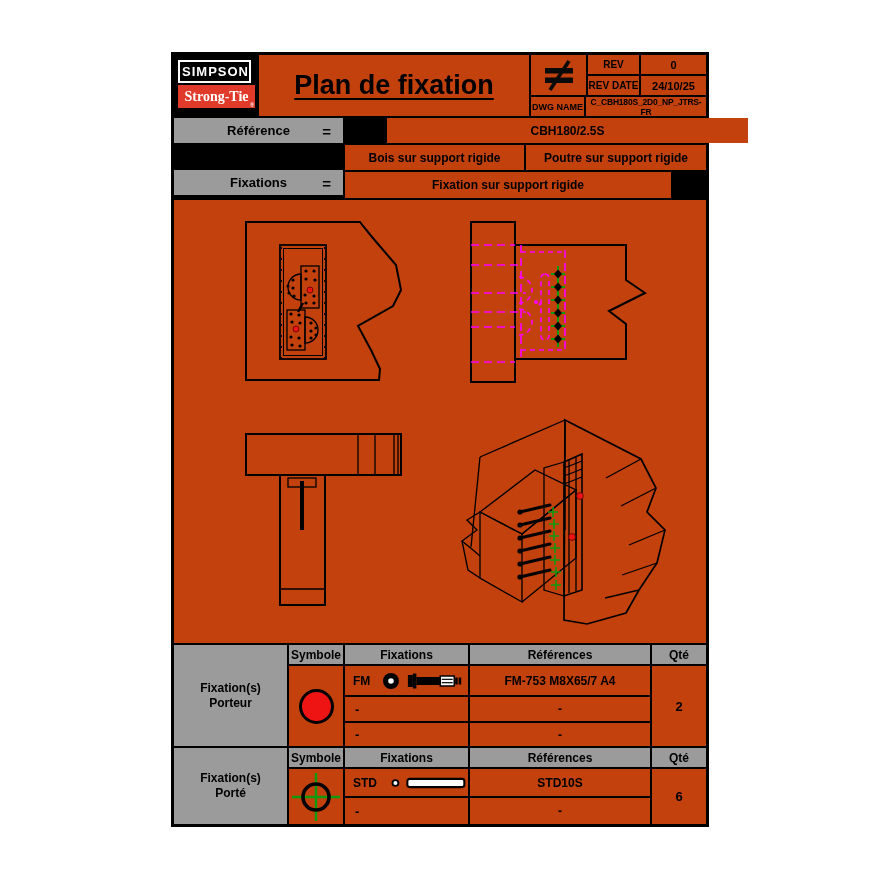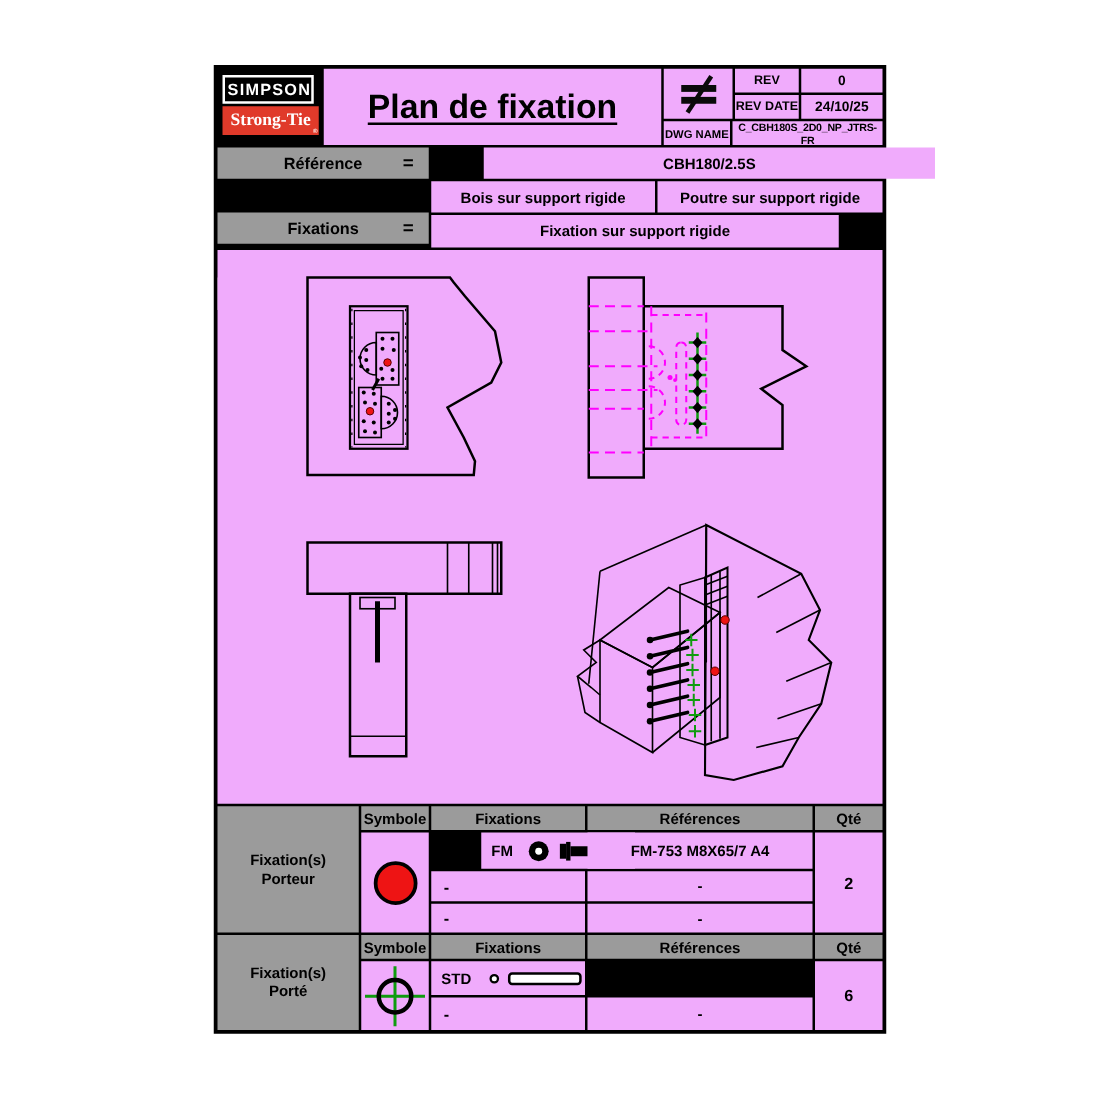--- a/index.html
+++ b/index.html
@@ -1,19 +1,19 @@
 <!DOCTYPE html>
 <html style="--strongtie-red: #e03a2a; --table-gray: #9b9b9b; --fixation-red: #ee1414; --fixation-green: #0f9b0f; --hidden-line-magenta: #ff00ff;"><head>
 <meta charset="utf-8">
 <style>
   html,body{margin:0;padding:0;background:#fff;}
   .page{position:relative;width:880px;height:880px;background:#fff;overflow:hidden;
         font-family:"Liberation Sans",sans-serif;color:#000;}
   .sheet{position:absolute;left:171px;top:52px;width:538px;height:775px;background:#000;}
-  .cell{position:absolute;background:#f0abfc;box-sizing:border-box;}
+  .cell{position:absolute;background:#c2410c;box-sizing:border-box;}
   .c{display:flex;align-items:center;justify-content:center;text-align:center;}
   .gray{background:var(--table-gray,#9b9b9b);}
   
   .simpson-box{position:absolute;left:4px;top:5px;width:73px;height:23px;border:2px solid #fff;
     box-sizing:border-box;display:flex;align-items:center;justify-content:flex-end;
     color:#fff;font-weight:bold;font-size:13px;letter-spacing:1px;background:#000;}
   .strongtie-box{position:absolute;left:4px;top:30px;width:77px;height:23px;
     background:var(--strongtie-red,#e03a2a);display:flex;align-items:center;justify-content:center;
     color:#fff;font-weight:bold;font-size:14px;font-family:"Liberation Serif",serif;}
   .strongtie-box .reg{position:absolute;right:1px;bottom:0px;font-size:5px;font-family:"Liberation Sans",sans-serif;}
@@ -289,21 +289,21 @@
       <span>Références</span>
     </div>
     <div class="cell c gray th" style="left:481px;top:593px;width:54px;height:19px;">
       <span>Qté</span>
     </div>
 
     <div class="cell c" style="left:118px;top:614px;width:54px;height:80px;">
       <div class="red-circle"></div>
     </div>
 
-    <div class="cell code-row" style="left:174px;top:614px;width:123px;height:29px;margin-left:40px;">
+    <div class="cell code-row" style="left:174px;top:614px;width:123px;height:29px;">
       <span class="code">FM</span>
       <svg width="86" height="20" viewBox="0 0 86 20">
         <circle cx="9" cy="10" r="8" fill="#000"></circle>
           <circle cx="9" cy="10" r="2.8" fill="#fff"></circle>
         <rect x="26" y="4" width="5" height="12" fill="#000"></rect>
         <rect x="31" y="2.5" width="3.5" height="15" fill="#000"></rect>
         <rect x="34.5" y="6" width="24" height="8" fill="#000"></rect>
         <rect x="58.5" y="5" width="14" height="10" fill="#fff" stroke="#000" stroke-width="1.5"></rect>
         <line x1="60" y1="8.3" x2="71" y2="8.3" stroke="#000" stroke-width="1.2"></line>
         <line x1="60" y1="11.7" x2="71" y2="11.7" stroke="#000" stroke-width="1.2"></line>
@@ -357,20 +357,23 @@
       </svg>
     </div>
 
     <div class="cell code-row" style="left:174px;top:717px;width:123px;height:27px;">
       <span class="code">STD</span>
       <svg width="86" height="16" viewBox="0 0 86 16">
         <circle cx="7" cy="8" r="3.2" fill="#fff" stroke="#000" stroke-width="2"></circle>
         <rect x="20" y="3.5" width="62" height="9" rx="2.5" fill="#fff" stroke="#000" stroke-width="2.2"></rect>
       </svg>
     </div>
+    <div class="cell c ref-val" style="left:299px;top:717px;width:180px;height:27px;">
+      <span>STD10S</span>
+    </div>
     <div class="cell dash-left" style="left:174px;top:746px;width:123px;height:26px;">
       <span>-</span>
     </div>
     <div class="cell c ref-val" style="left:299px;top:746px;width:180px;height:26px;">
       <span>-</span>
     </div>
     <div class="cell c qty" style="left:481px;top:717px;width:54px;height:55px;">
       <span>6</span>
     </div>
 

